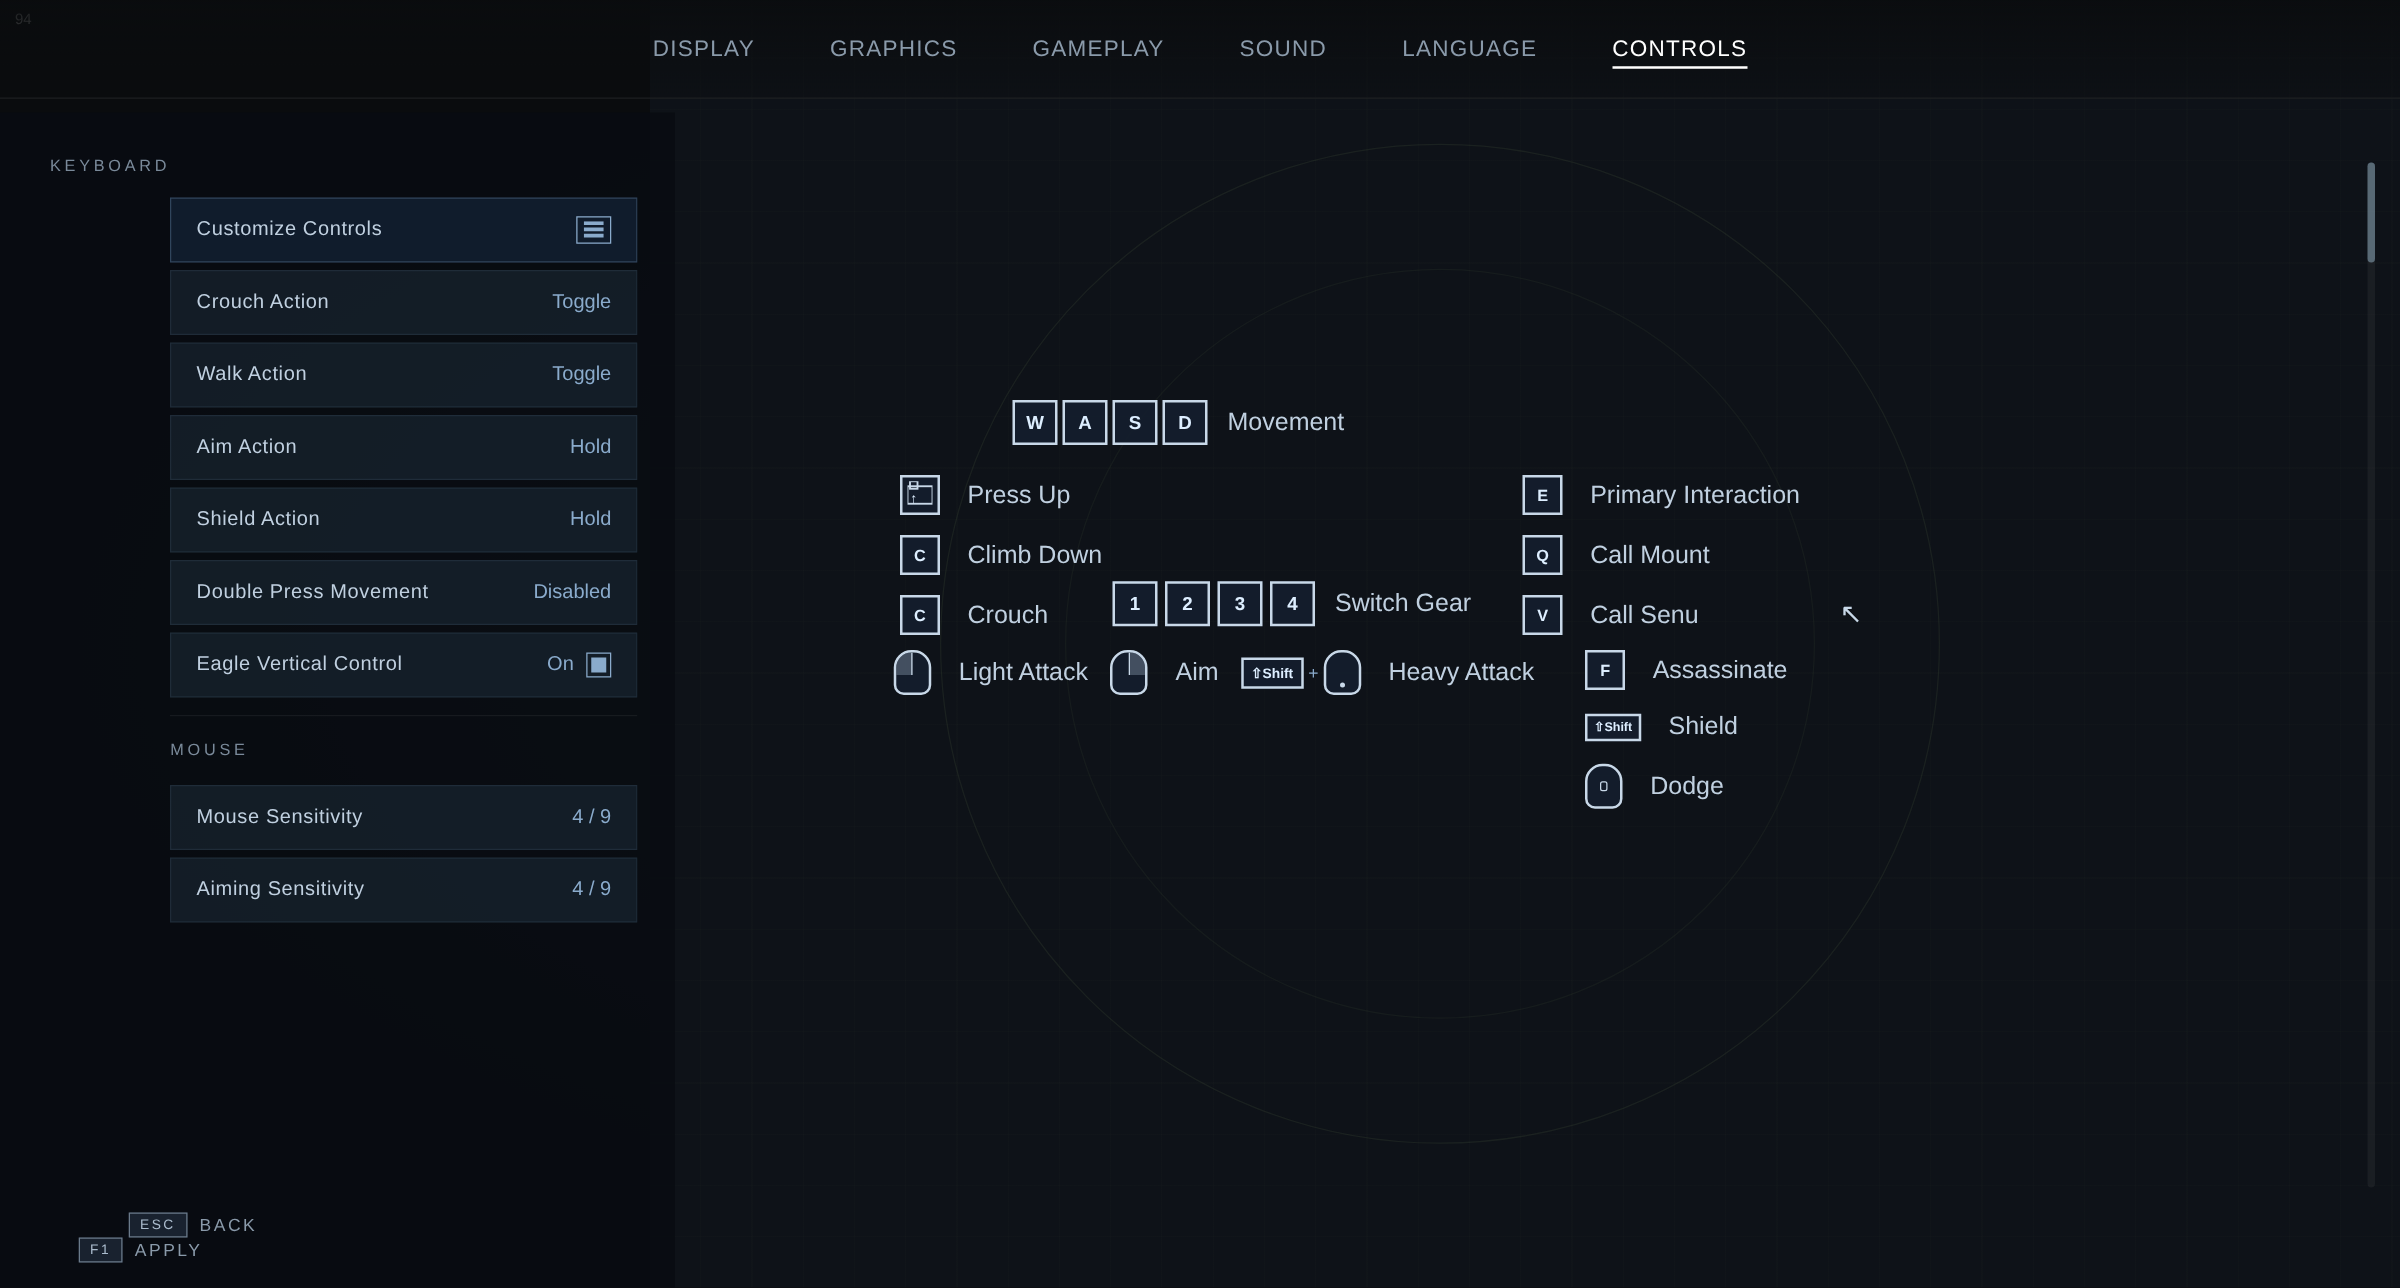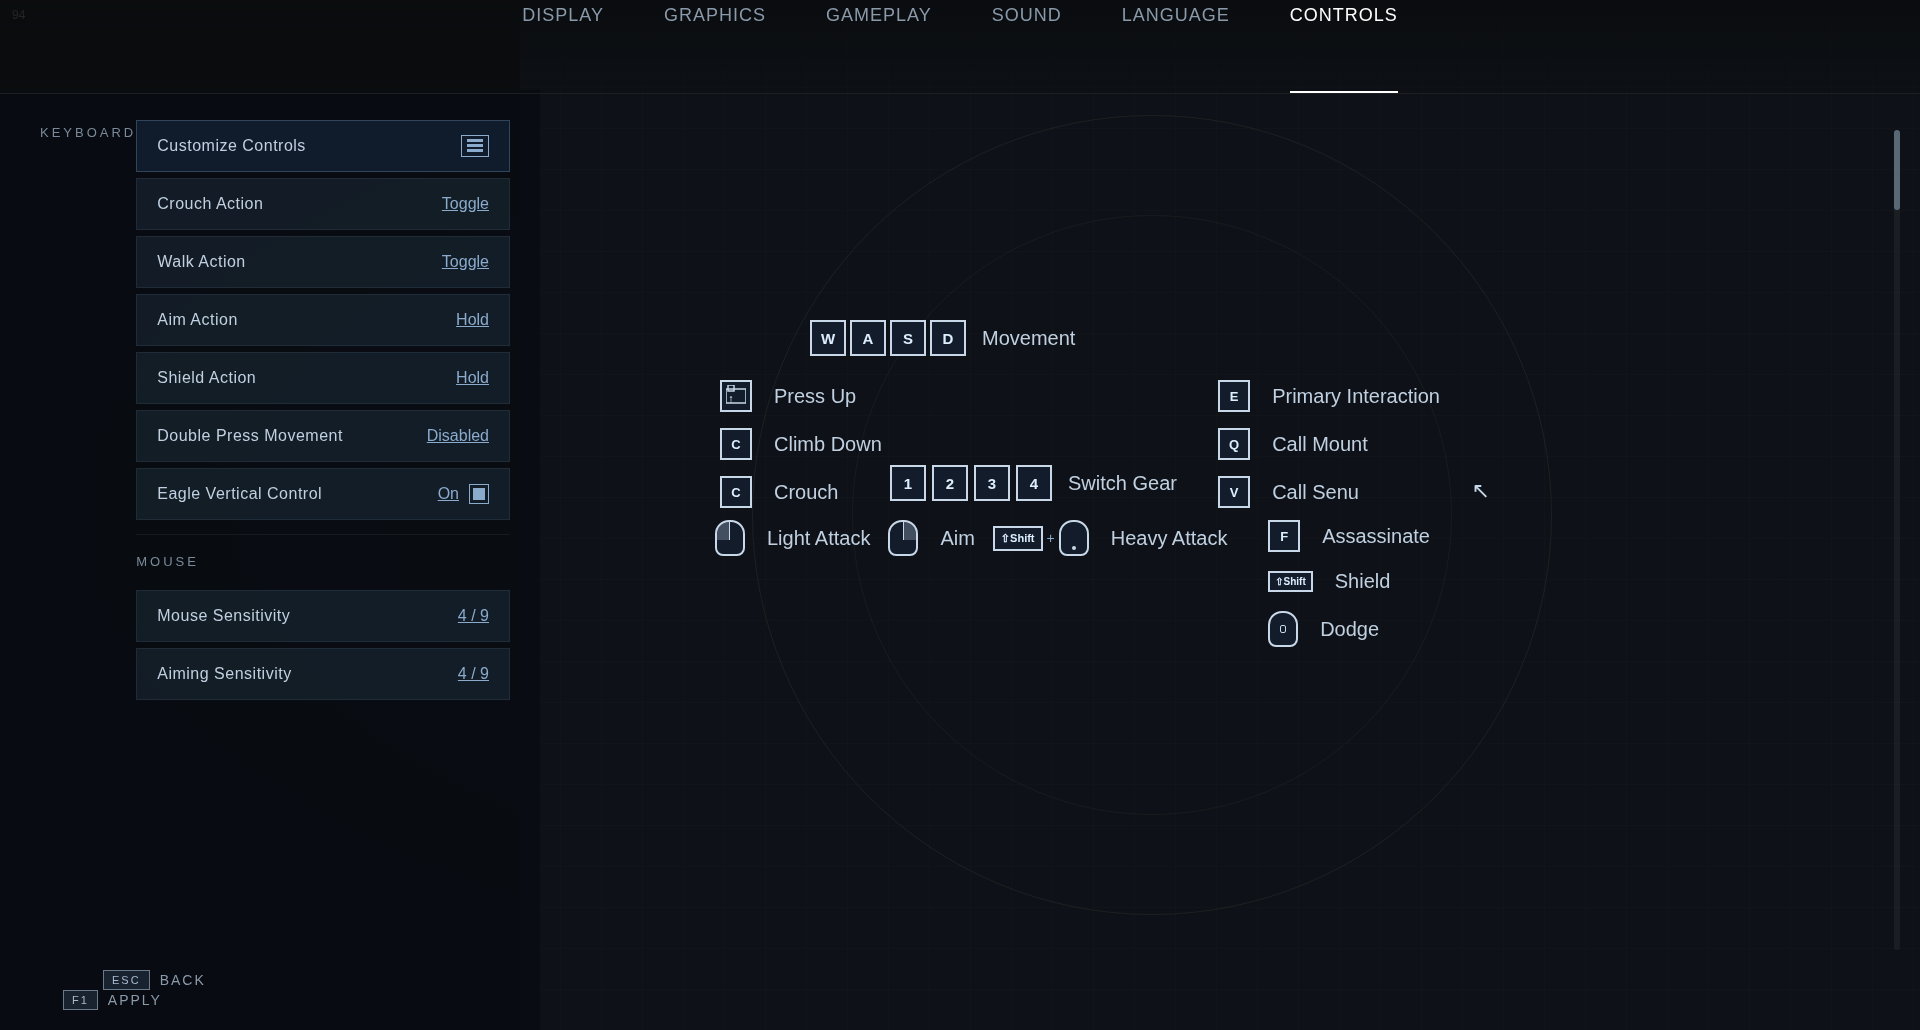--- a/index.html
+++ b/index.html
@@ -66,22 +66,23 @@
       color: #888;
       z-index: 10;
     }
 
     
     .top-nav {
       position: absolute;
       top: 0;
       left: 0;
       right: 0;
-      height: 94px;
-      display: flex;
+      height: 79px;
+      display: flex;
+      align-items: center;
       justify-content: center;
       gap: 60px;
       z-index: 10;
       border-bottom: 1px solid rgba(255,255,255,0.08);
       background: linear-gradient(180deg, rgba(10,12,14,0.9) 0%, rgba(10,12,14,0.3) 100%);
     }
 
     .nav-item {
       font-size: 18px;
       color: #8a9aaa;
@@ -173,26 +174,26 @@
       color: #c0d0e0;
       letter-spacing: 0.5px;
     }
 
     .control-value {
       font-size: 16px;
       color: #8aabcc;
       display: flex;
       align-items: center;
       gap: 10px;
-      text-decoration: underline;
     }
 
     .customize-btn {
       display: flex;
       align-items: center;
+      margin-top: 38px;
     }
 
     .customize-icon {
       width: 28px;
       height: 22px;
       border: 1px solid #8aabcc;
       display: flex;
       align-items: center;
       justify-content: center;
       font-size: 10px;

